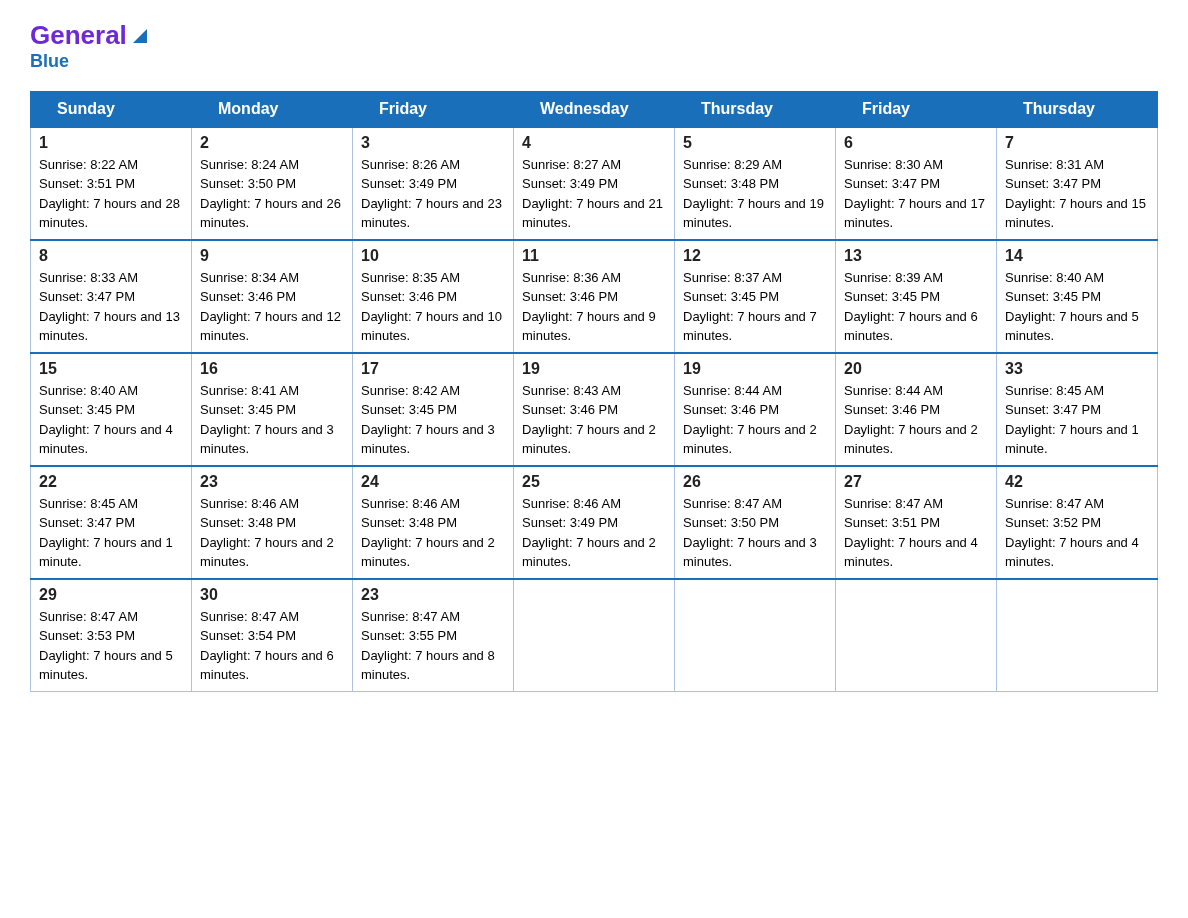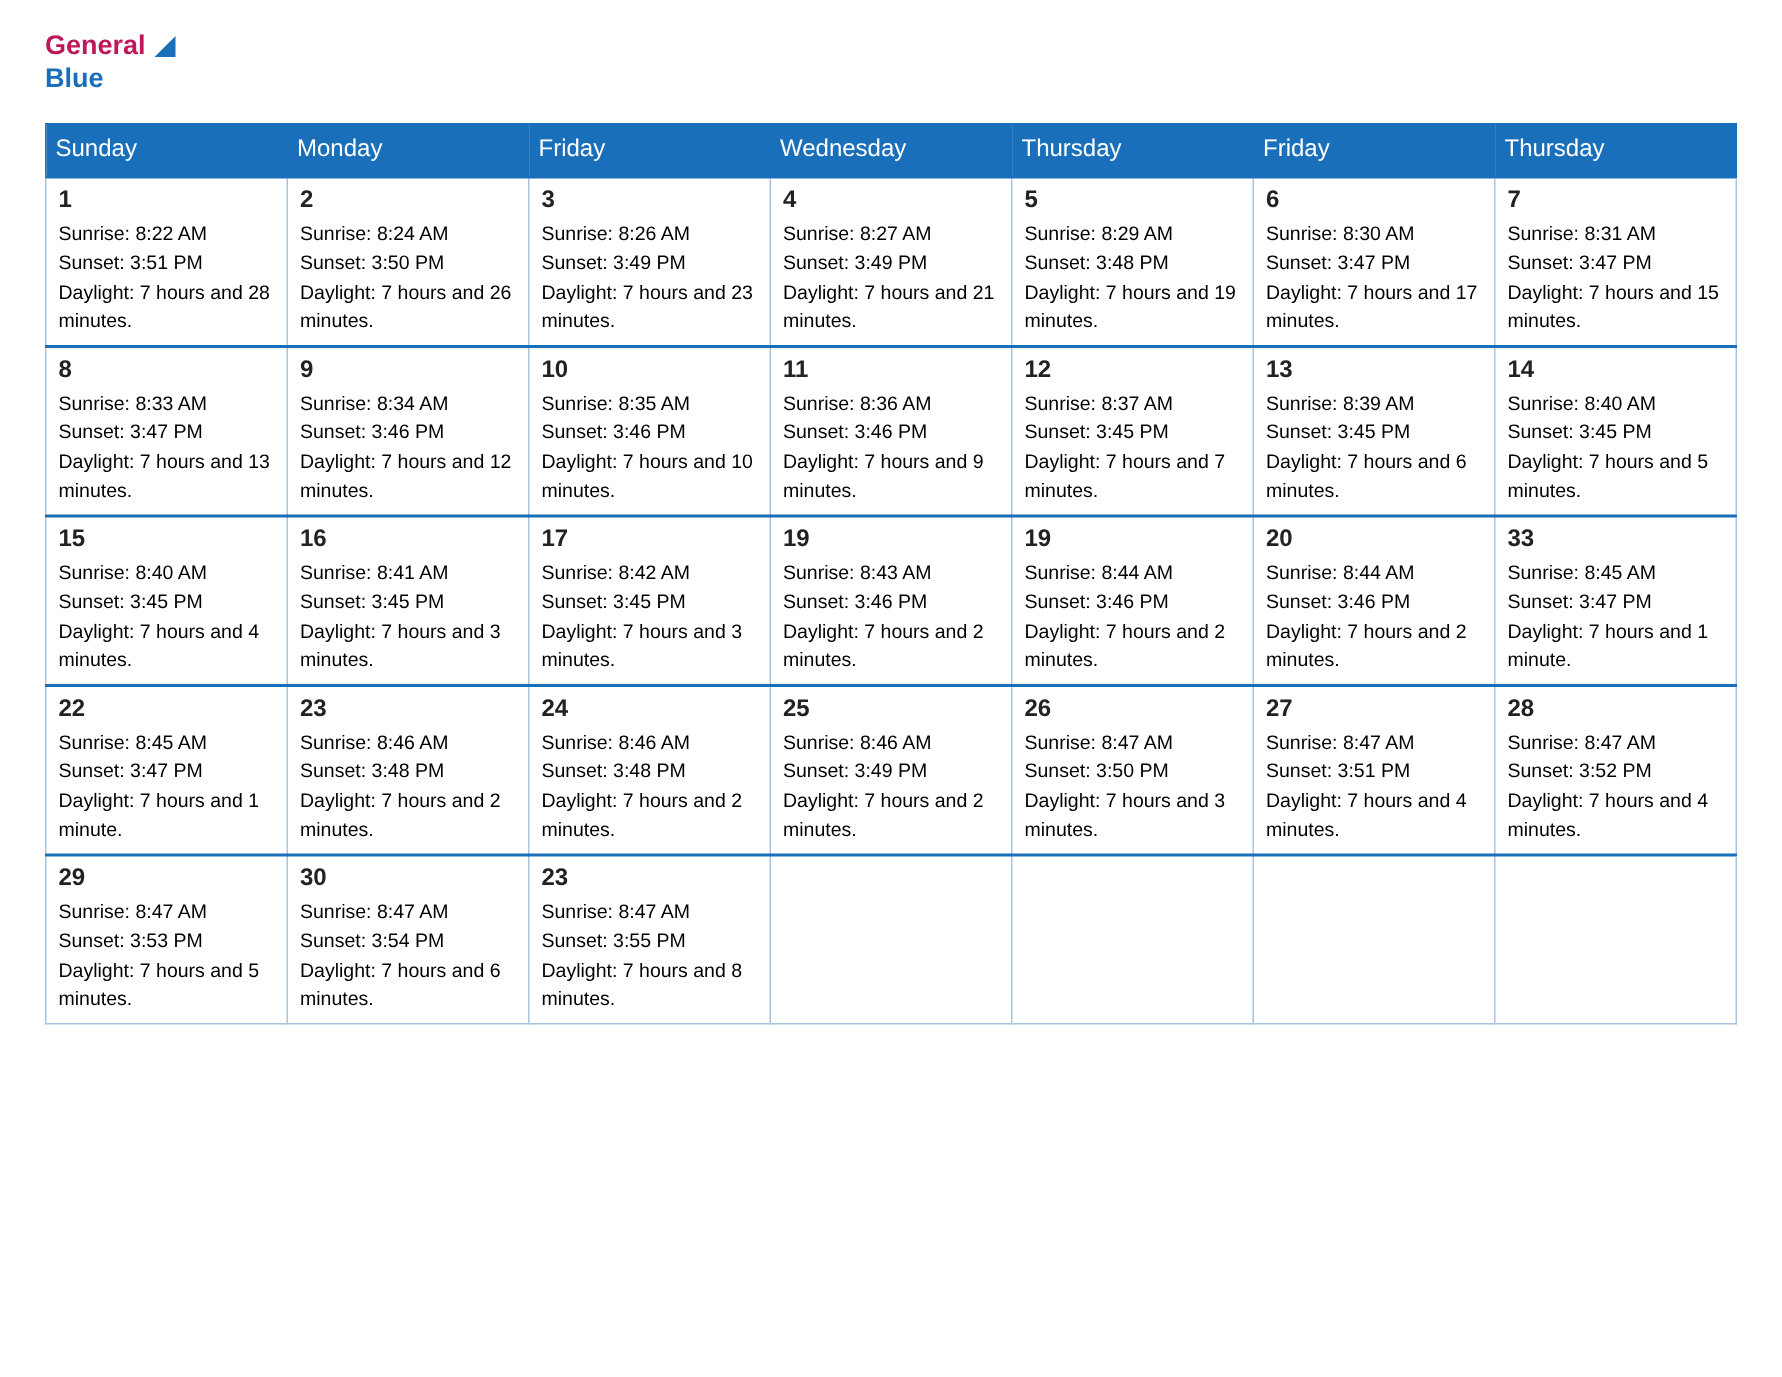--- a/index.html
+++ b/index.html
@@ -46,22 +46,22 @@
     }
     .calendar {
       width: 100%;
       border-collapse: collapse;
       border: 1px solid #1a6fba;
     }
     .calendar thead tr th {
       background-color: #1a6fba;
       color: #fff;
       font-size: 16px;
-      font-weight: normal;
-      padding: 8px 6px;
+      font-weight: bold;
+      padding: 8px 26px;
       text-align: left;
       border: 1px solid #1a6fba;
     }
     .calendar tbody tr td {
       border: 1px solid #aac4e0;
       vertical-align: top;
       padding: 6px 8px;
       width: calc(100% / 7);
       min-height: 90px;
       font-size: 13.5px;
@@ -86,21 +86,21 @@
       background: #fff;
     }
   </style>
 </head>
 <body>
 
 <div class="header">
   <div class="logo">
     <div class="logo-block">
       <div class="logo-line1">
-        <span style="font-size:18px;font-weight:bold;color:#be185d;">General</span>
+        <span style="font-size:26px;font-weight:bold;color:#6d28d9;">General</span>
         <svg width="22" height="22" viewBox="0 0 22 22" style="margin-left:2px;margin-top:0;">
           <polygon points="4,18 18,18 18,4" fill="#1a6fba"></polygon>
         </svg>
       </div>
       <div>
         <span style="font-size:18px;font-weight:bold;color:#1a6fba;">Blue</span>
       </div>
     </div>
   </div>
   <div class="title-block">
@@ -231,21 +231,21 @@
         </td>
         <td>
           <span class="day-num">26</span>
           <span class="day-info">Sunrise: 8:47 AM<br>Sunset: 3:50 PM<br>Daylight: 7 hours and 3 minutes.</span>
         </td>
         <td>
           <span class="day-num">27</span>
           <span class="day-info">Sunrise: 8:47 AM<br>Sunset: 3:51 PM<br>Daylight: 7 hours and 4 minutes.</span>
         </td>
         <td>
-          <span class="day-num">28</span>
+          <span class="day-num">42</span>
           <span class="day-info">Sunrise: 8:47 AM<br>Sunset: 3:52 PM<br>Daylight: 7 hours and 4 minutes.</span>
         </td>
       </tr>
       <tr>
         <td>
           <span class="day-num">29</span>
           <span class="day-info">Sunrise: 8:47 AM<br>Sunset: 3:53 PM<br>Daylight: 7 hours and 5 minutes.</span>
         </td>
         <td>
           <span class="day-num">30</span>

